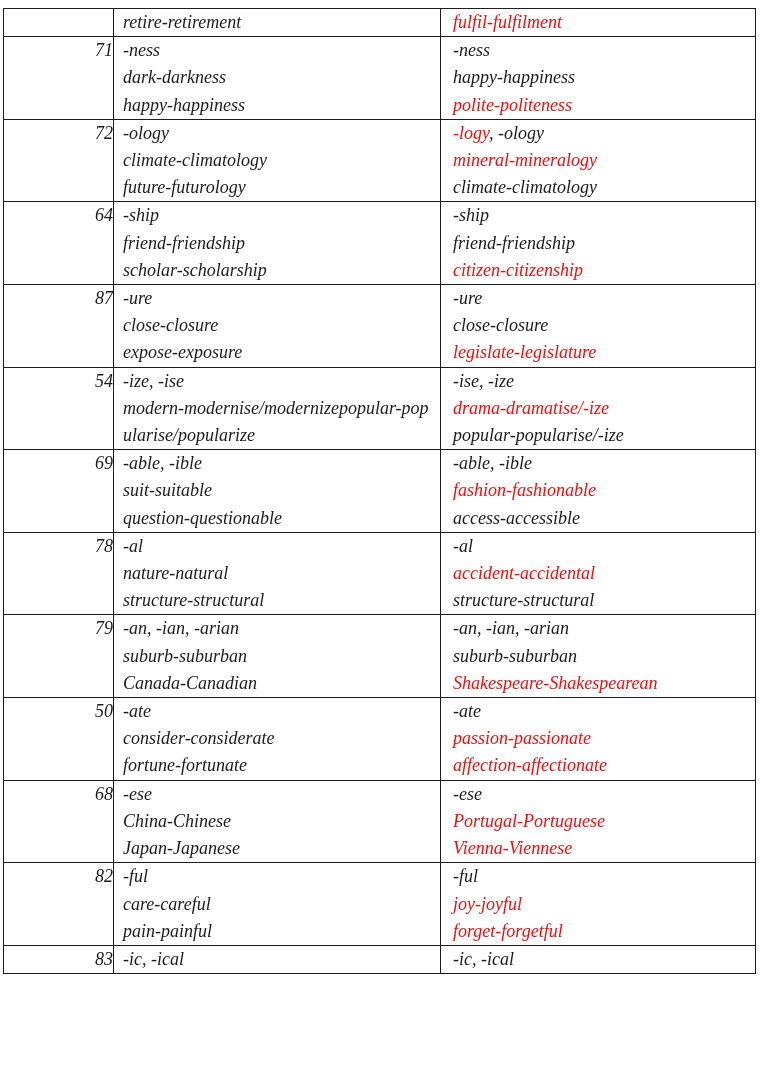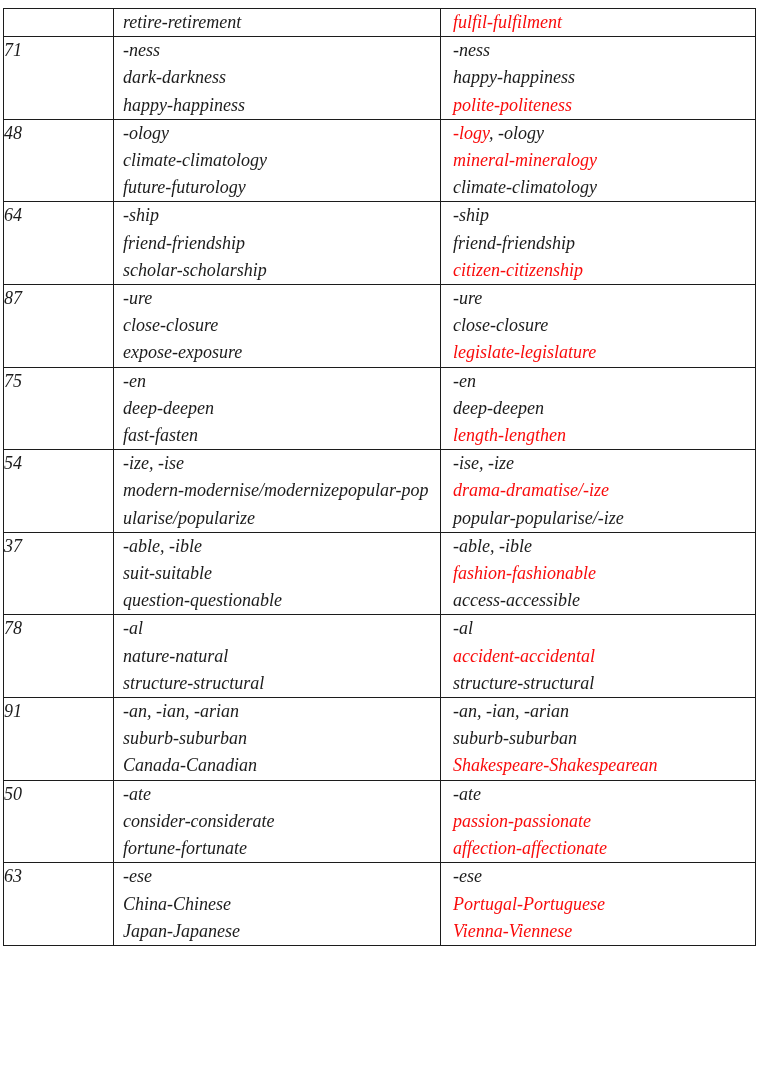--- a/index.html
+++ b/index.html
@@ -30,21 +30,21 @@
   col.c-left  { width: 327px; }
   col.c-right { width: 315px; }
   td {
     border: 1.5px solid var(--border, #1c1c1c);
     vertical-align: top;
     padding: 0;
     color: var(--ink, #1c1c1c);
     font-size: 18px;
   }
   td.num {
-    text-align: left;
+    text-align: right;
     line-height: 27.2px;
   }
   .line {
     line-height: 27.2px;
     white-space: nowrap;
     overflow: hidden;
   }
   td.cell-left  .line { padding-left: 9px;  padding-right: 2px; }
   td.cell-right .line { padding-left: 12px; padding-right: 2px; }
   span.red { color: var(--red, #f90b0b); }
@@ -76,21 +76,21 @@
             <div class="line"><span>dark-darkness</span></div>
             <div class="line"><span>happy-happiness</span></div>
           </td>
           <td class="cell-right">
             <div class="line"><span>-ness</span></div>
             <div class="line"><span>happy-happiness</span></div>
             <div class="line"><span class="red">polite-politeness</span></div>
           </td>
         </tr>
         <tr>
-          <td class="num">48</td>
+          <td class="num">72</td>
           <td class="cell-left">
             <div class="line"><span>-ology</span></div>
             <div class="line"><span>climate-climatology</span></div>
             <div class="line"><span>future-futurology</span></div>
           </td>
           <td class="cell-right">
             <div class="line"><span class="red">-logy</span><span>, -ology</span></div>
             <div class="line"><span class="red">mineral-mineralogy</span></div>
             <div class="line"><span>climate-climatology</span></div>
           </td>
@@ -115,47 +115,34 @@
             <div class="line"><span>close-closure</span></div>
             <div class="line"><span>expose-exposure</span></div>
           </td>
           <td class="cell-right">
             <div class="line"><span>-ure</span></div>
             <div class="line"><span>close-closure</span></div>
             <div class="line"><span class="red">legislate-legislature</span></div>
           </td>
         </tr>
         <tr>
-          <td class="num">75</td>
-          <td class="cell-left">
-            <div class="line"><span>-en</span></div>
-            <div class="line"><span>deep-deepen</span></div>
-            <div class="line"><span>fast-fasten</span></div>
-          </td>
-          <td class="cell-right">
-            <div class="line"><span>-en</span></div>
-            <div class="line"><span>deep-deepen</span></div>
-            <div class="line"><span class="red">length-lengthen</span></div>
-          </td>
-        </tr>
-        <tr>
           <td class="num">54</td>
           <td class="cell-left">
             <div class="line"><span>-ize, -ise</span></div>
             <div class="line"><span>modern-modernise/modernizepopular-pop</span></div>
             <div class="line"><span>ularise/popularize</span></div>
           </td>
           <td class="cell-right">
             <div class="line"><span>-ise, -ize</span></div>
             <div class="line"><span class="red">drama-dramatise/-ize</span></div>
             <div class="line"><span>popular-popularise/-ize</span></div>
           </td>
         </tr>
         <tr>
-          <td class="num">37</td>
+          <td class="num">69</td>
           <td class="cell-left">
             <div class="line"><span>-able, -ible</span></div>
             <div class="line"><span>suit-suitable</span></div>
             <div class="line"><span>question-questionable</span></div>
           </td>
           <td class="cell-right">
             <div class="line"><span>-able, -ible</span></div>
             <div class="line"><span class="red">fashion-fashionable</span></div>
             <div class="line"><span>access-accessible</span></div>
           </td>
@@ -167,21 +154,21 @@
             <div class="line"><span>nature-natural</span></div>
             <div class="line"><span>structure-structural</span></div>
           </td>
           <td class="cell-right">
             <div class="line"><span>-al</span></div>
             <div class="line"><span class="red">accident-accidental</span></div>
             <div class="line"><span>structure-structural</span></div>
           </td>
         </tr>
         <tr>
-          <td class="num">91</td>
+          <td class="num">79</td>
           <td class="cell-left">
             <div class="line"><span>-an, -ian, -arian</span></div>
             <div class="line"><span>suburb-suburban</span></div>
             <div class="line"><span>Canada-Canadian</span></div>
           </td>
           <td class="cell-right">
             <div class="line"><span>-an, -ian, -arian</span></div>
             <div class="line"><span>suburb-suburban</span></div>
             <div class="line"><span class="red">Shakespeare-Shakespearean</span></div>
           </td>
@@ -193,27 +180,49 @@
             <div class="line"><span>consider-considerate</span></div>
             <div class="line"><span>fortune-fortunate</span></div>
           </td>
           <td class="cell-right">
             <div class="line"><span>-ate</span></div>
             <div class="line"><span class="red">passion-passionate</span></div>
             <div class="line"><span class="red">affection-affectionate</span></div>
           </td>
         </tr>
         <tr>
-          <td class="num">63</td>
+          <td class="num">68</td>
           <td class="cell-left">
             <div class="line"><span>-ese</span></div>
             <div class="line"><span>China-Chinese</span></div>
             <div class="line"><span>Japan-Japanese</span></div>
           </td>
           <td class="cell-right">
             <div class="line"><span>-ese</span></div>
             <div class="line"><span class="red">Portugal-Portuguese</span></div>
             <div class="line"><span class="red">Vienna-Viennese</span></div>
+          </td>
+        </tr>
+        <tr>
+          <td class="num">82</td>
+          <td class="cell-left">
+            <div class="line"><span>-ful</span></div>
+            <div class="line"><span>care-careful</span></div>
+            <div class="line"><span>pain-painful</span></div>
+          </td>
+          <td class="cell-right">
+            <div class="line"><span>-ful</span></div>
+            <div class="line"><span class="red">joy-joyful</span></div>
+            <div class="line"><span class="red">forget-forgetful</span></div>
+          </td>
+        </tr>
+        <tr>
+          <td class="num">83</td>
+          <td class="cell-left">
+            <div class="line"><span>-ic, -ical</span></div>
+          </td>
+          <td class="cell-right">
+            <div class="line"><span>-ic, -ical</span></div>
           </td>
         </tr>
       </tbody>
   </table>
 </div>
 
 </body></html>

